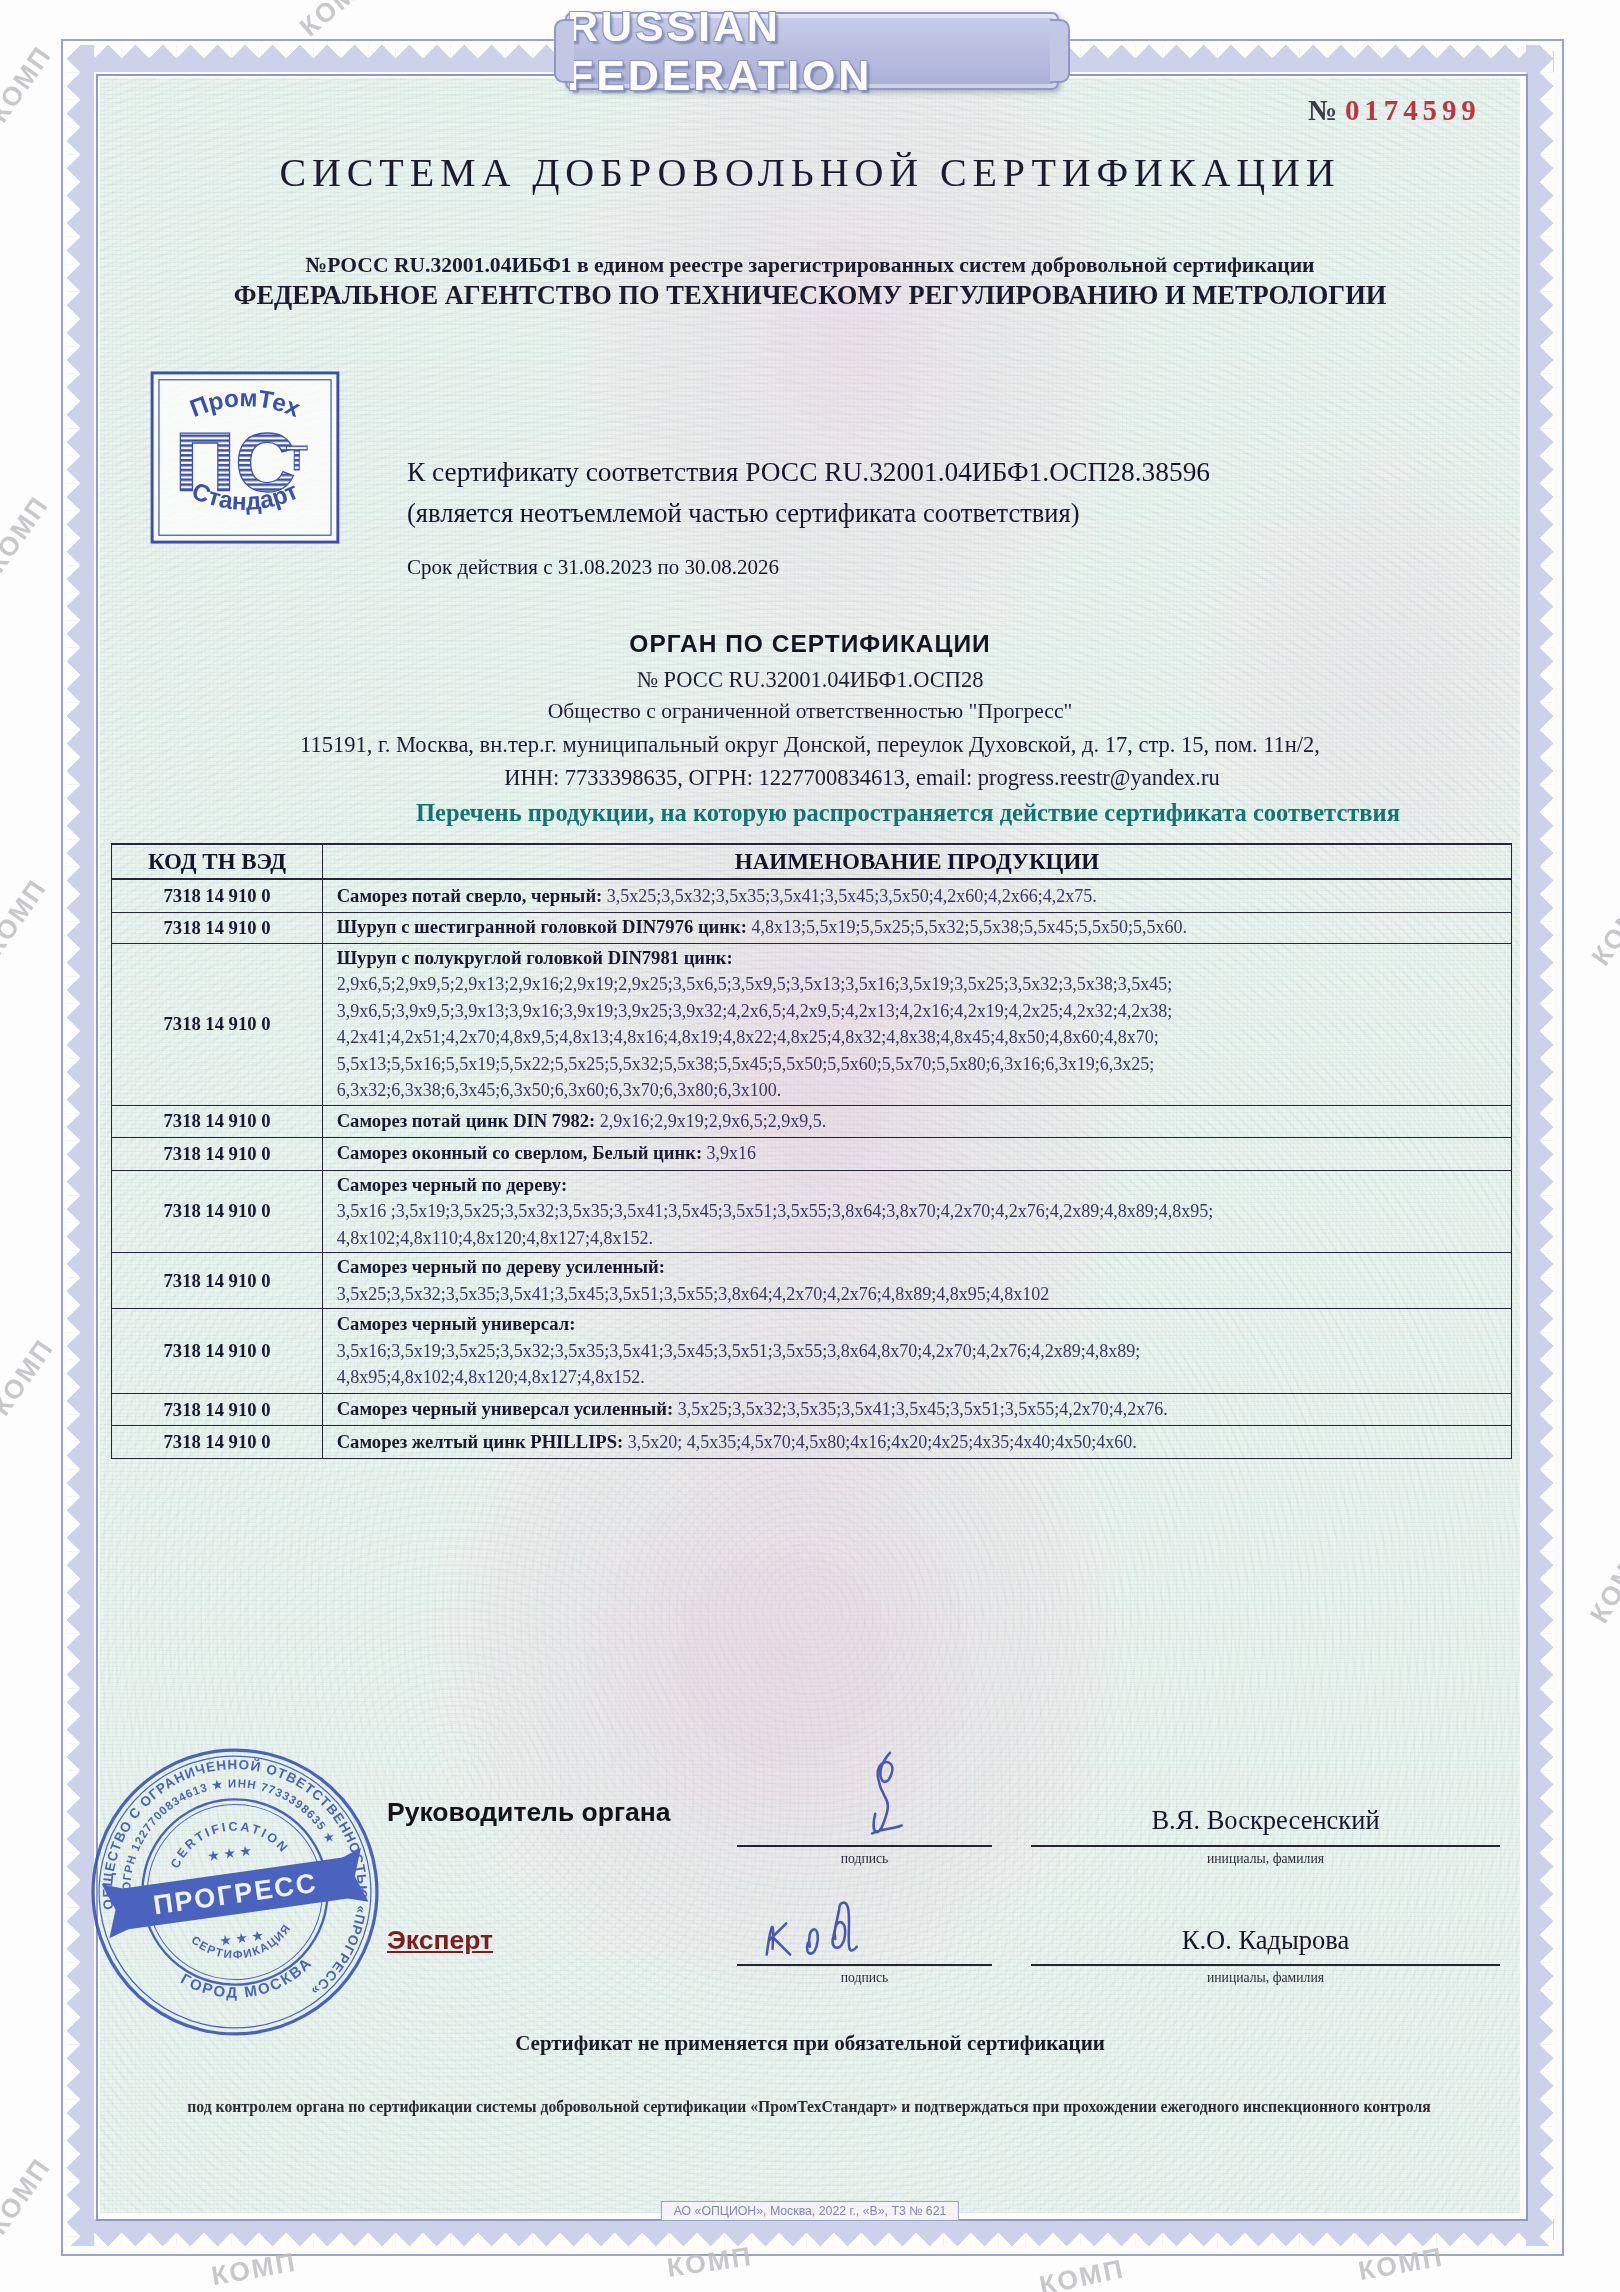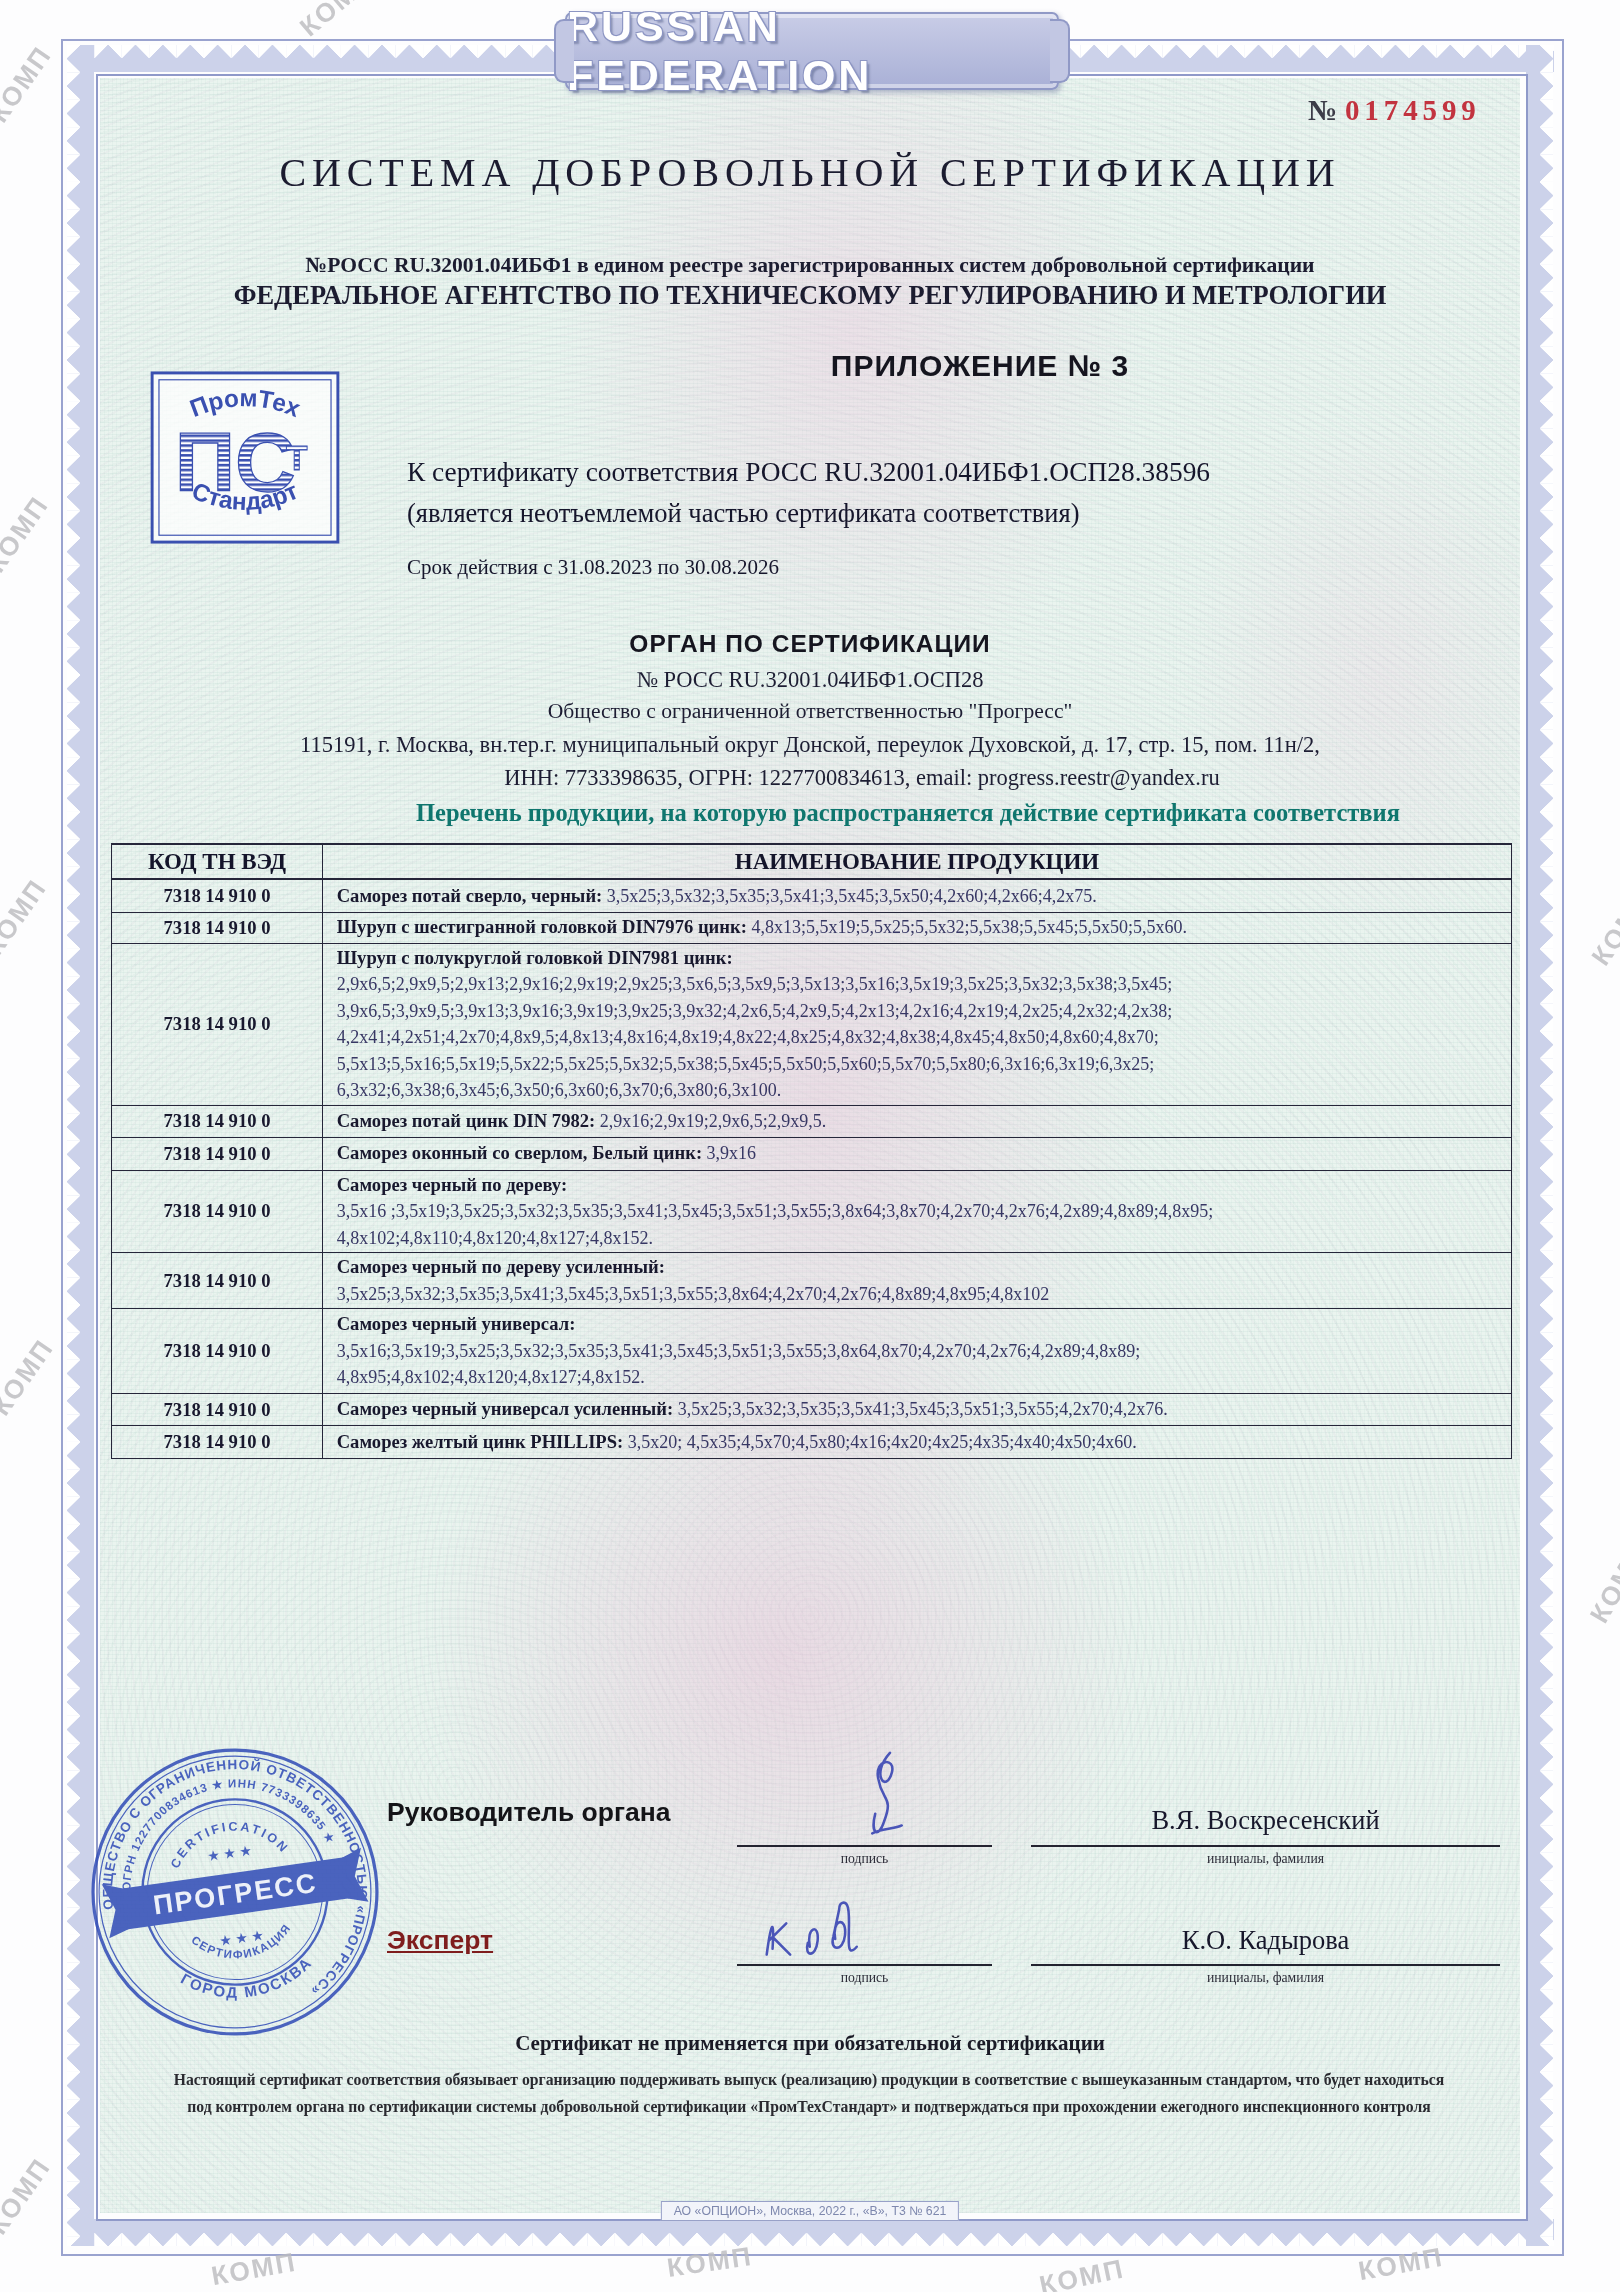--- a/index.html
+++ b/index.html
@@ -195,21 +195,20 @@
         <textPath href="#logoArcTop" startOffset="50%" text-anchor="middle">ПромТех</textPath>
       </text>
       <text x="88" y="124" text-anchor="middle" font-family="Liberation Sans, sans-serif" font-size="86" font-weight="700" fill="url(#hatch)" stroke="#3a50b0" stroke-width="1.3">ПС</text>
       <text x="151" y="102" text-anchor="middle" font-family="Liberation Sans, sans-serif" font-size="36" font-weight="700" fill="url(#hatch)" stroke="#3a50b0" stroke-width="1">Т</text>
       <text font-family="Liberation Sans, sans-serif" font-size="25" font-weight="700" fill="#3a50b0">
         <textPath href="#logoArcBot" startOffset="50%" text-anchor="middle">Стандарт</textPath>
       </text>
     </svg>
   </div>
 
-  <div class="appendix-title">ПРИЛОЖЕНИЕ № 3</div>
   <div class="cert-ref1">К сертификату соответствия РОСС RU.32001.04ИБФ1.ОСП28.38596</div>
   <div class="cert-ref2">(является неотъемлемой частью сертификата соответствия)</div>
   <div class="validity">Срок действия с 31.08.2023 по 30.08.2026</div>
 
   <div class="org-heading">ОРГАН ПО СЕРТИФИКАЦИИ</div>
   <div class="org-number">№ РОСС RU.32001.04ИБФ1.ОСП28</div>
   <div class="org-name">Общество с ограниченной ответственностью "Прогресс"</div>
   <div class="org-address">115191, г. Москва, вн.тер.г. муниципальный округ Донской, переулок Духовской, д. 17, стр. 15, пом. 11н/2,</div>
   <div class="org-req">ИНН: 7733398635, ОГРН: 1227700834613, email: progress.reestr@yandex.ru</div>
   <div class="products-heading">Перечень продукции, на которую распространяется действие сертификата соответствия</div>
@@ -351,18 +350,17 @@
     <text x="150" y="201" text-anchor="middle" font-size="14" fill="#3550b8">★ ★ ★</text>
     <g fill="#3550b8">
       <polygon points="40,131 20,124 30,151 20,178 40,172"></polygon>
       <polygon points="260,131 280,124 270,151 280,178 260,172"></polygon>
       <rect x="38" y="131" width="224" height="41"></rect>
     </g>
     <text x="150" y="161" text-anchor="middle" font-family="Liberation Sans, sans-serif" font-size="27" font-weight="700" fill="#eef1fb" letter-spacing="2">ПРОГРЕСС</text>
   </svg>
 
   <div class="no-mandatory">Сертификат не применяется при обязательной сертификации</div>
-  <div class="disclaimer disc1">Настоящий сертификат соответствия обязывает организацию поддерживать выпуск (реализацию) продукции в соответствие с вышеуказанным стандартом, что будет находиться</div>
   <div class="disclaimer disc2">под контролем органа по сертификации системы добровольной сертификации «ПромТехСтандарт» и подтверждаться при прохождении ежегодного инспекционного контроля</div>
   <div class="print-box">АО «ОПЦИОН», Москва, 2022 г., «В», Т3 № 621</div>
 
 </div>
 
 
 </body></html>

